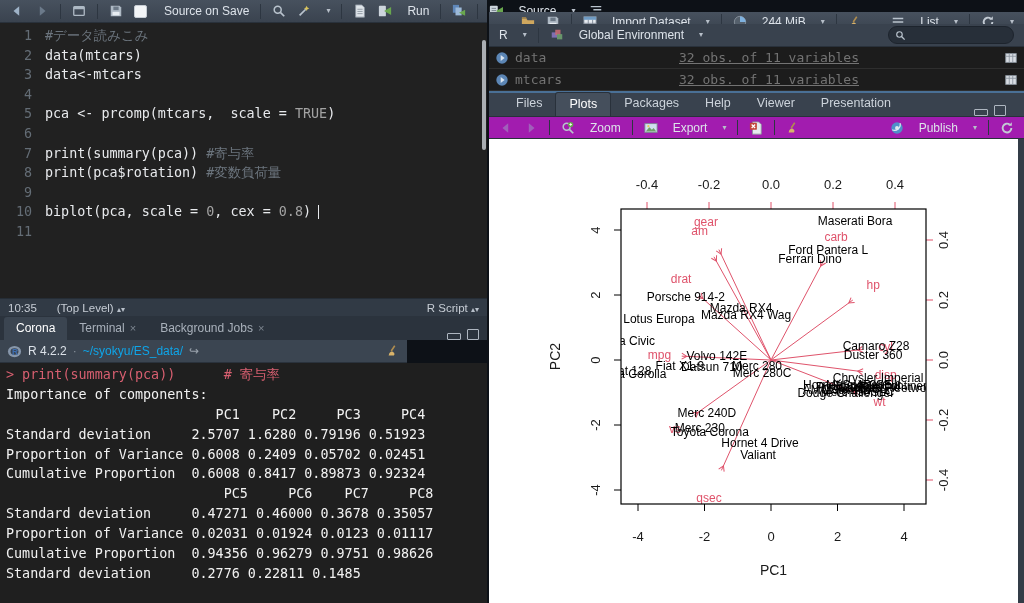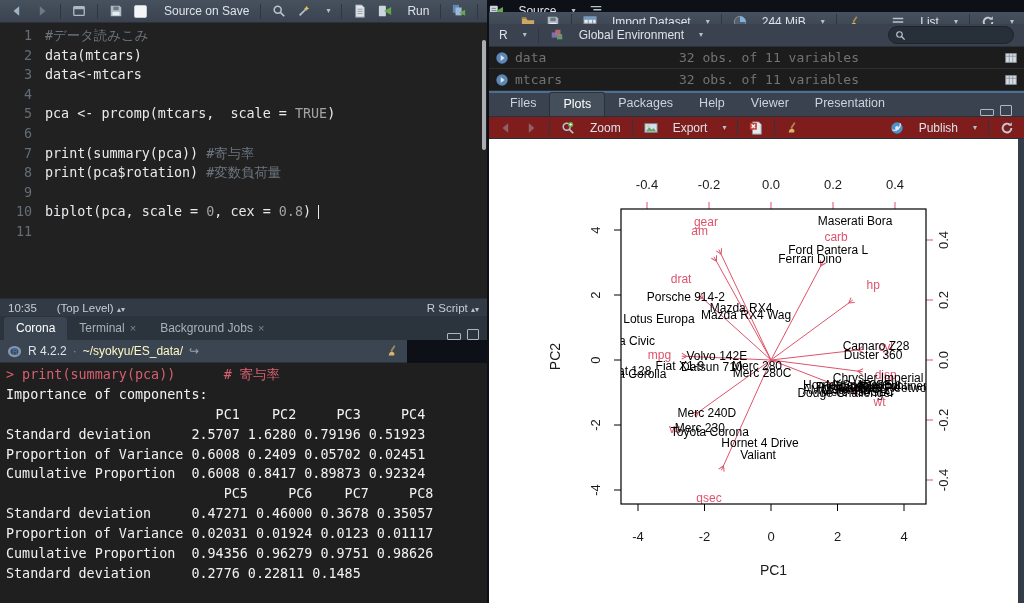--- a/index.html
+++ b/index.html
@@ -47,27 +47,27 @@
   .cline{height:19.9px;line-height:19.9px;white-space:pre;}
   .cline.cmd{color:#d75f70;}
   .cline.out{color:#f2f2f2;}
   
   #env-tb1{left:489px;top:12px;width:535px;height:20px;padding-left:28px;}
   #env-tb2{left:489px;top:24px;width:535px;height:23px;}
   #env-rows{left:489px;top:47px;width:535px;height:44px;background:#1c1c1c;}
   .env-row{display:flex;align-items:center;height:21px;border-bottom:1px solid #2e2e2e;padding:0 6px;
       font-family:"DejaVu Sans Mono","Liberation Mono",monospace;font-size:13px;color:#737373;gap:6px;}
   .ename{width:158px;}
-  .edesc{flex:1;}
+  .edesc{flex:1;text-decoration:underline;}
   #blue-line{left:489px;top:91px;width:535px;height:2px;background:#4a7096;}
   #pane-tabs{left:489px;top:93px;width:535px;height:24px;background:#39424e;border-bottom:1px solid #29313b;
-      display:flex;align-items:flex-end;color:#ccd3db;font-size:12.5px;padding:0 8px;}
+      display:flex;align-items:flex-end;color:#ccd3db;font-size:12.5px;padding:0 14px;}
   .ptab{padding:4px 13px 5px 13px;border-radius:3px 3px 0 0;}
   .ptab.active{background:#454f5c;color:#fff;border:1px solid #29313b;border-bottom:none;}
-  #plots-toolbar{left:489px;top:117px;width:535px;height:22px;background:#7f1d1d;border-bottom:1px solid #29313b;
+  #plots-toolbar{left:489px;top:117px;width:535px;height:22px;background:#a21caf;border-bottom:1px solid #29313b;
       display:flex;align-items:center;color:#dde3ea;font-size:12px;padding:0 6px;gap:3px;}
   #plot-pane{left:489px;top:139px;width:529px;height:464px;background:#ffffff;}
   #right-strip{left:1018px;top:139px;width:6px;height:464px;background:#333c47;}
   
   .searchbox{display:flex;align-items:center;gap:4px;background:#272f39;border:1px solid #1d242d;
       border-radius:10px;height:16px;width:112px;padding:0 6px;margin-right:4px;}
   .searchbox input{background:transparent;border:none;outline:none;width:100%;color:#cfd6dd;font-size:11px;}
 </style>
 </head>
 <body>
@@ -303,21 +303,21 @@
       <span class="wmax"></span>
     </span>
   </div>
 
   <div class="pane" id="console-header">
     <svg class="ic16">
         <use href="#i-rlogo"></use>
       </svg>
     <span>R 4.2.2</span>
     <span style="color:#8a939e">·</span>
-    <span style="color:#fef9c3">~/syokyu/ES_data/</span>
+    <span style="color:#0ea5e9">~/syokyu/ES_data/</span>
     <span style="color:#9aa3ad">↪</span>
     <span class="spacer"></span>
     <svg class="ic">
         <use href="#i-broom"></use>
       </svg>
   </div>
 
   <div class="pane" id="console-out">
       <div class="cline cmd">&gt; print(summary(pca))      # 寄与率</div>
       <div class="cline out">Importance of components:</div>

